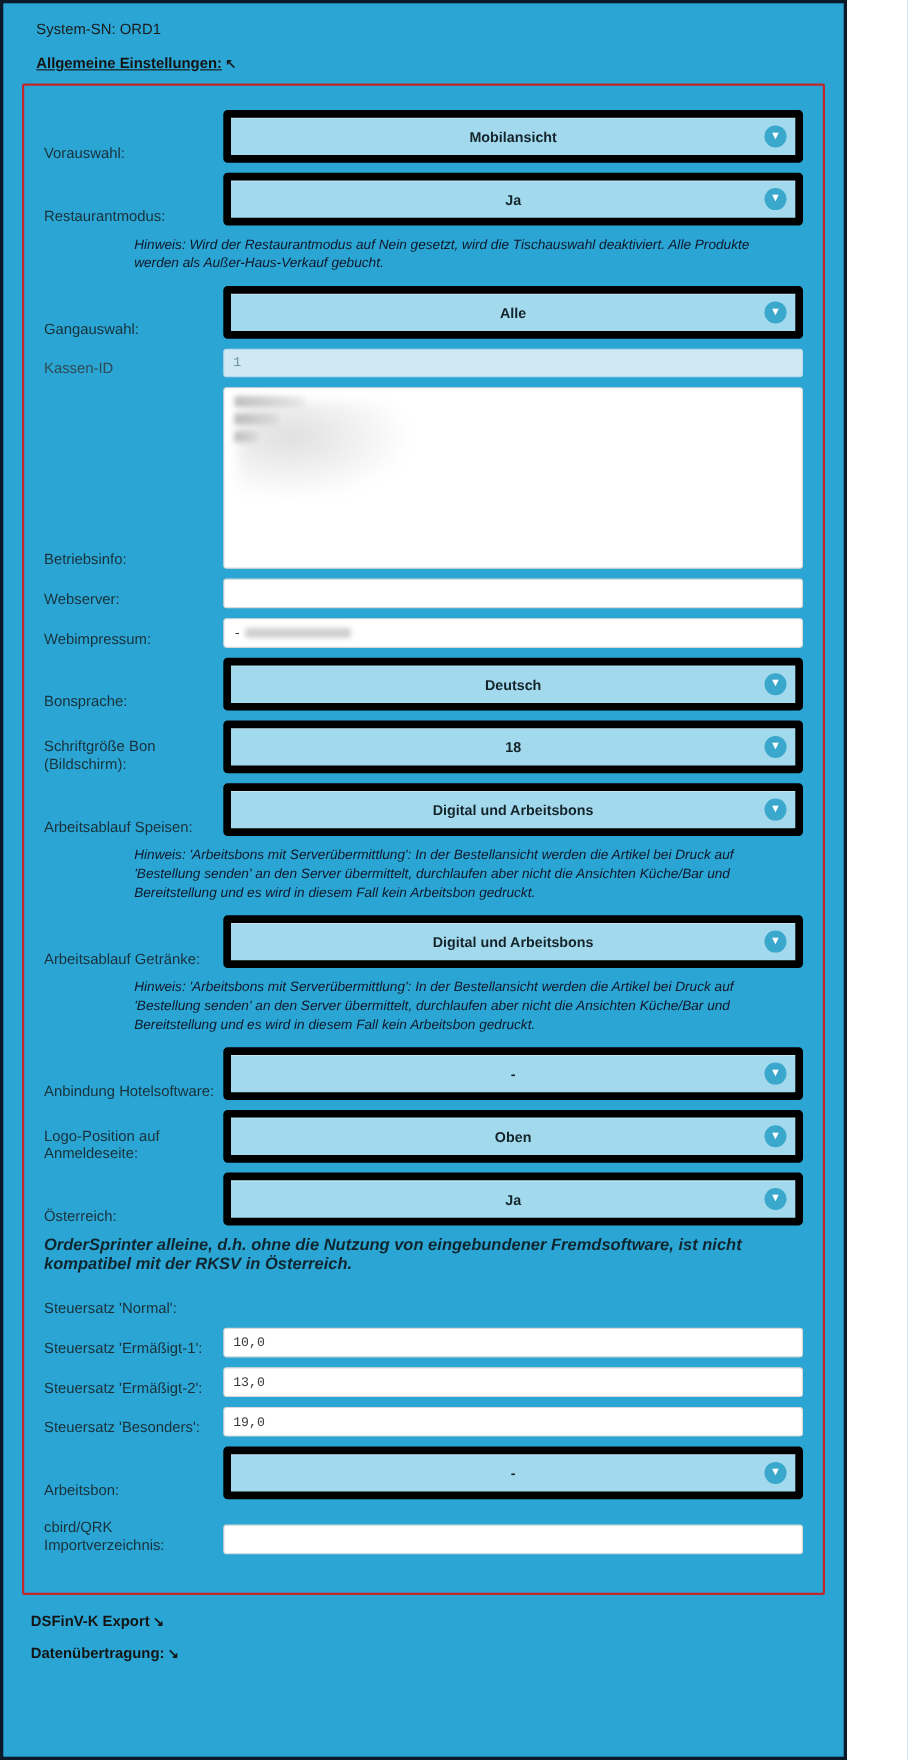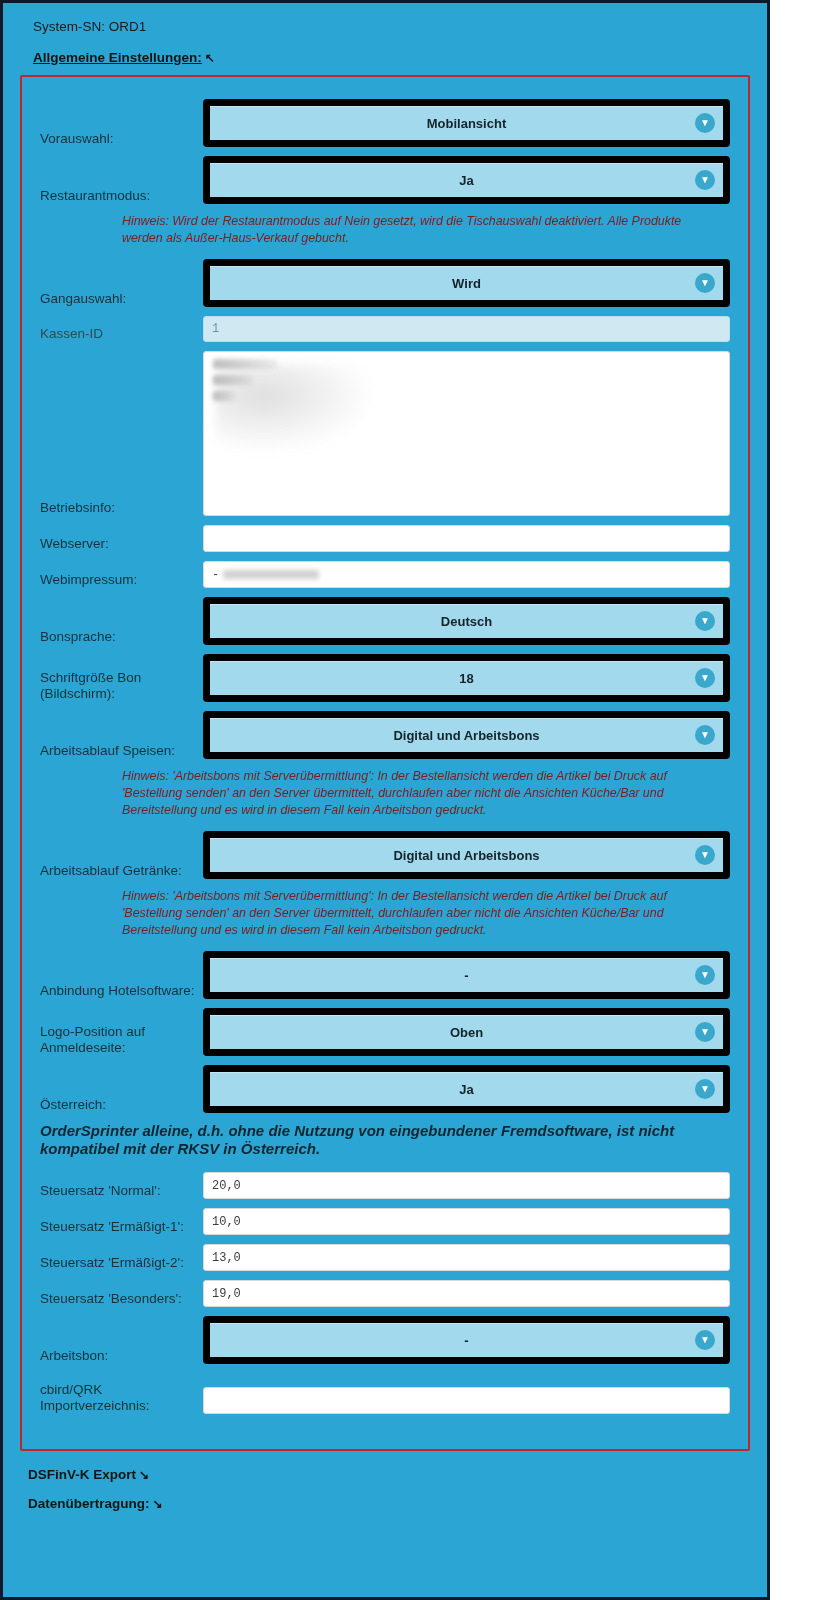--- a/index.html
+++ b/index.html
@@ -167,21 +167,21 @@
     width: 96px;
     margin-left: 4px;
     border-radius: 2px;
     background: rgba(150,150,150,.45);
     filter: blur(2.4px);
     vertical-align: middle;
   }
   .hint {
     font-size: 12.4px;
     font-style: italic;
-    color: #7f1d1d;
+    color: #0f172a;
     line-height: 17px;
     margin: 2px 0 12px 82px;
     padding-right: 14px;
   }
   .warn {
     font-size: 15px;
     font-style: italic;
     font-weight: bold;
     color: #0f2630;
     line-height: 18px;
@@ -229,21 +229,21 @@
           <span class="chev">▼</span>
         </div>
       </div>
     </div>
     <div class="hint">Hinweis: Wird der Restaurantmodus auf Nein gesetzt, wird die Tischauswahl deaktiviert. Alle Produkte werden als Außer-Haus-Verkauf gebucht.</div>
 
     <div class="row">
       <div class="label">Gangauswahl:</div>
       <div class="field">
         <div class="select">
-          <span>Wird</span>
+          <span>Alle</span>
           <span class="chev">▼</span>
         </div>
       </div>
     </div>
 
     <div class="row">
       <div class="label dim">Kassen-ID</div>
       <div class="field">
         <div class="textinput readonly">1</div>
       </div>
@@ -347,23 +347,20 @@
           <span>Ja</span>
           <span class="chev">▼</span>
         </div>
       </div>
     </div>
 
     <div class="warn">OrderSprinter alleine, d.h. ohne die Nutzung von eingebundener Fremdsoftware, ist nicht kompatibel mit der RKSV in Österreich.</div>
 
     <div class="row">
       <div class="label">Steuersatz 'Normal':</div>
-      <div class="field">
-        <div class="textinput tall">20,0</div>
-      </div>
     </div>
 
     <div class="row">
       <div class="label">Steuersatz 'Ermäßigt-1':</div>
       <div class="field">
         <div class="textinput tall">10,0</div>
       </div>
     </div>
 
     <div class="row">

